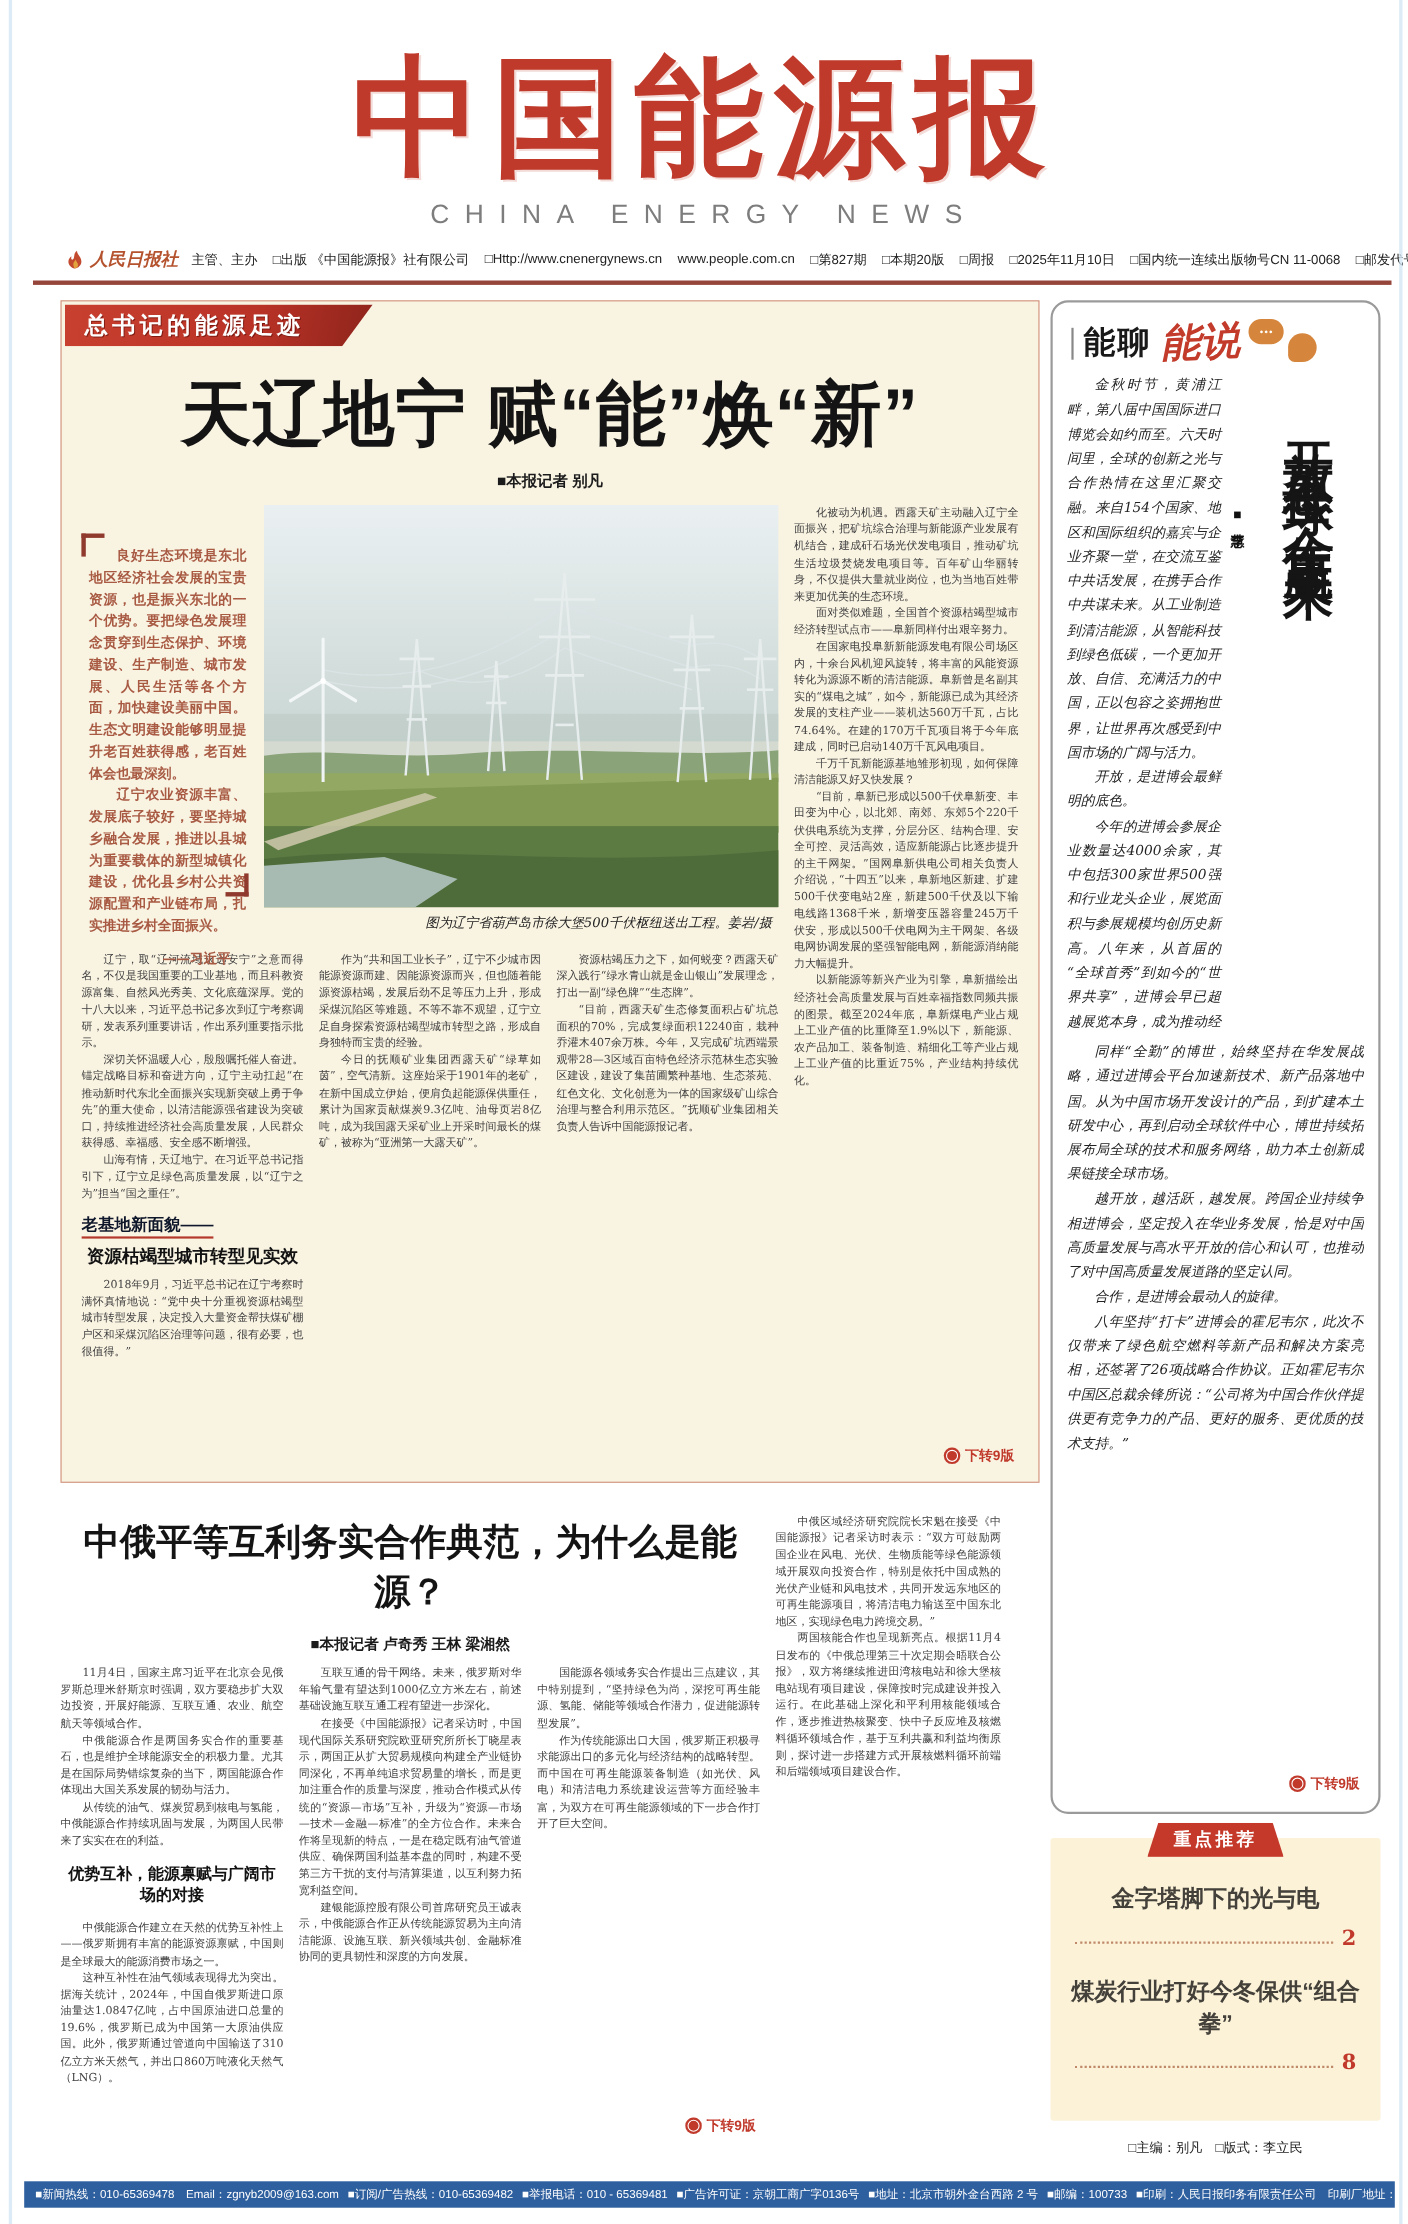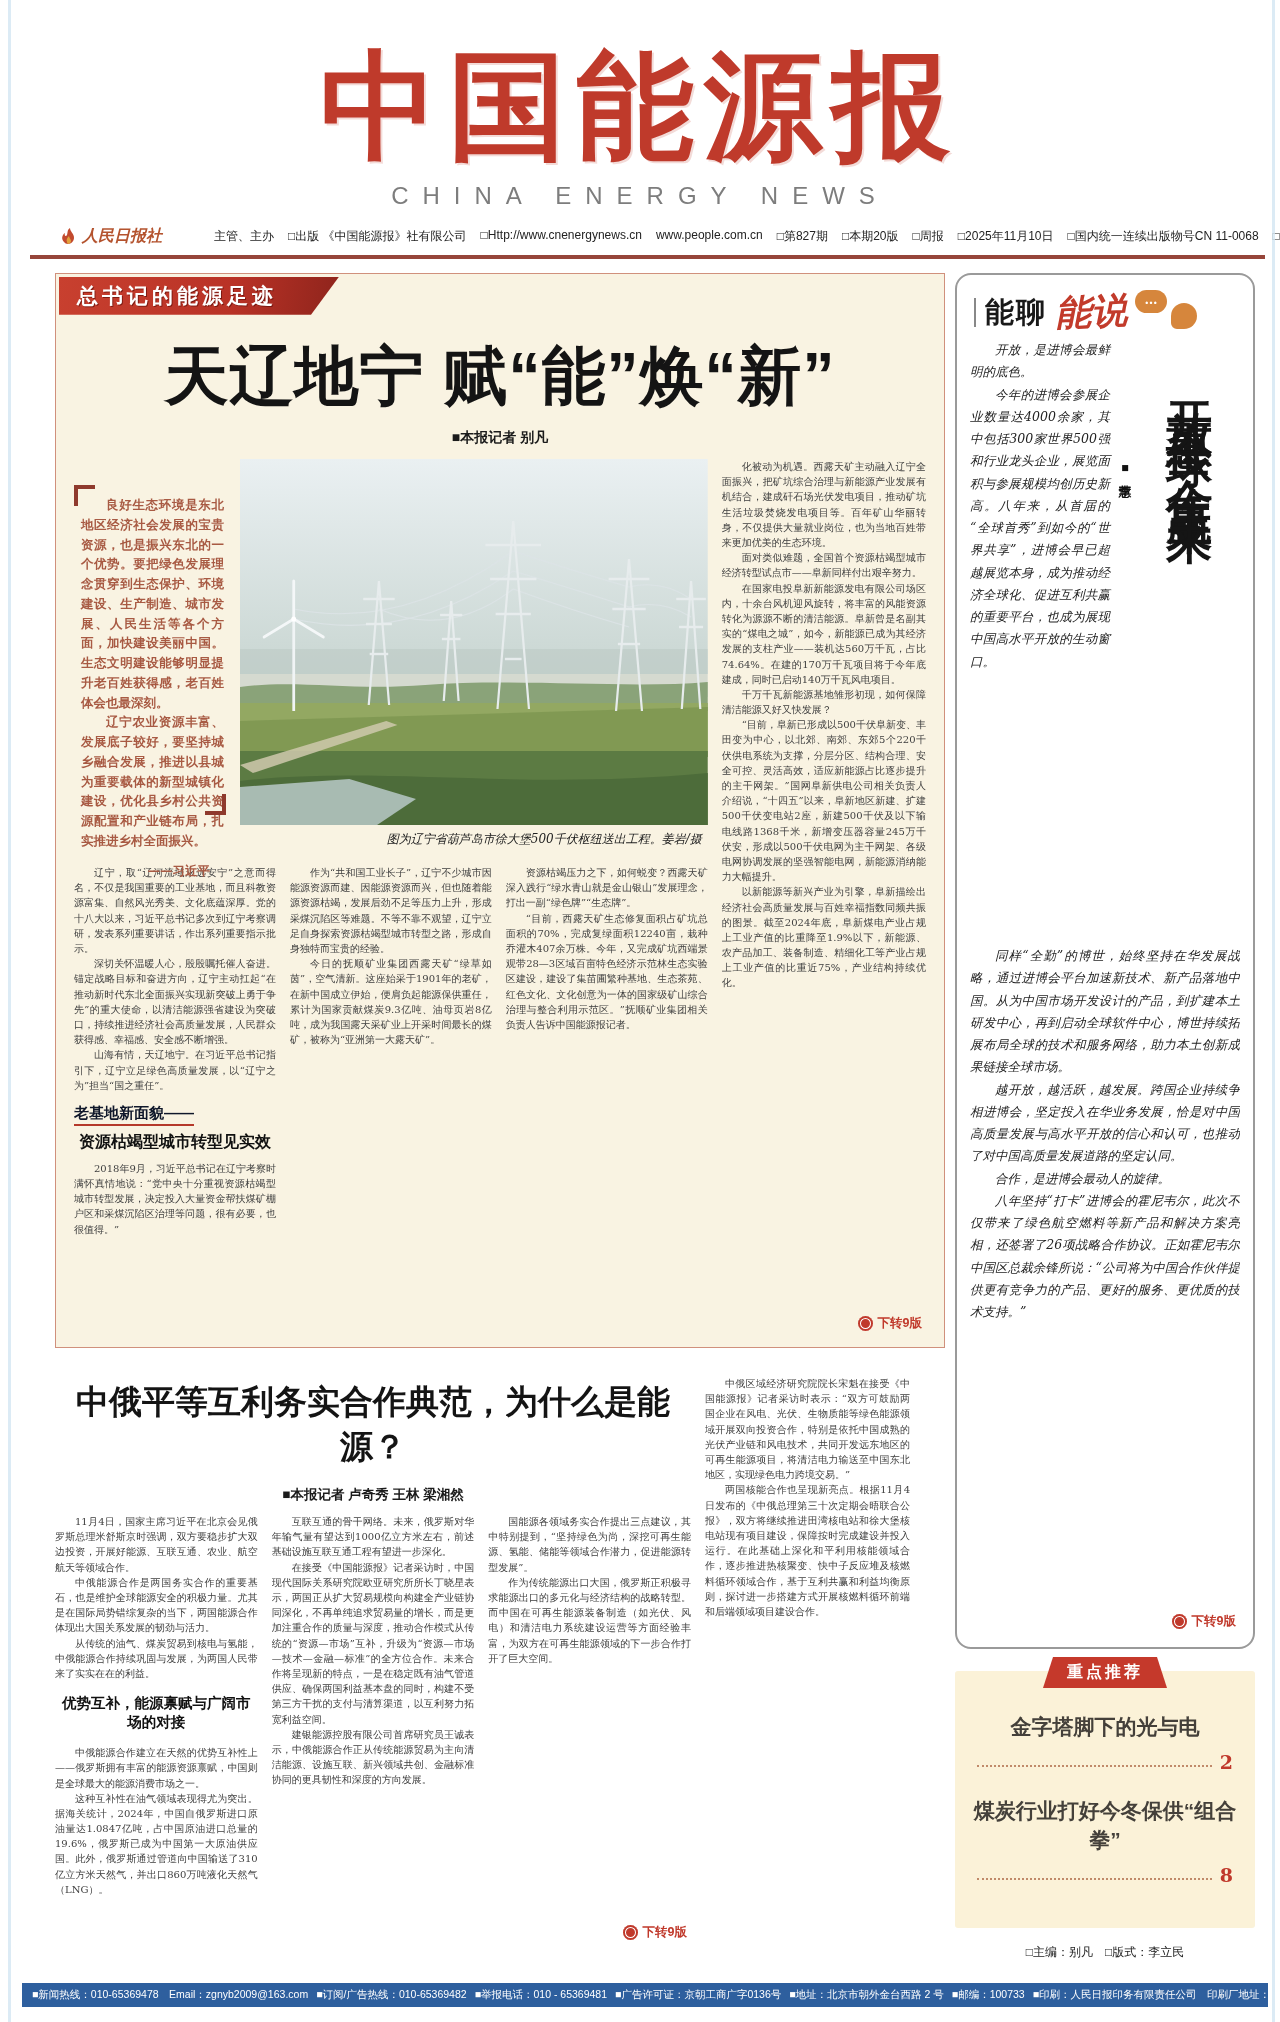--- a/index.html
+++ b/index.html
@@ -11,21 +11,21 @@
   .page{width:1280px; min-height:2022px; position:relative; background:#fff; overflow:hidden;}
   .edge{position:absolute; top:0; bottom:0; width:3px; background:#d3e6f2; opacity:.8;}
   .edge.left{left:8px;} .edge.right{right:5px;}
 
   
   .masthead{padding-top:38px; text-align:center;}
   .mast-title{font-family:"DejaVu Serif", serif; font-weight:bold; font-size:118px; line-height:1.15;
     color:var(--accent); letter-spacing:10px; text-shadow:2px 2px 0 rgba(190,56,40,.18);}
   .mast-en{font-family:"Liberation Sans", sans-serif; font-size:24px; letter-spacing:14px; color:#7d7d7d; margin-top:8px;}
   .info-row{display:flex; align-items:center; justify-content:space-between; margin:16px 50px 0 58px;
-    font-family:"Liberation Sans", sans-serif; font-size:12px; color:#222; white-space:nowrap;gap:40px;}
+    font-family:"Liberation Sans", sans-serif; font-size:12px; color:#222; white-space:nowrap;}
   .rmrb{display:inline-flex; align-items:center; gap:4px;}
   .rmrb-name{font-family:"DejaVu Serif", serif; font-style:italic; font-weight:bold; font-size:16px; color:#b4532e;}
   .red-rule{height:4px; background:var(--rule); margin:8px 15px 0 30px;}
 
   
   .main{display:flex; gap:10px; margin:14px 15px 0 55px; align-items:flex-start;}
   .left-col{width:890px;}
   .right-col{width:300px;}
 
   
@@ -323,20 +323,21 @@
     <aside class="right-col">
       <section class="chat-box">
         <div class="chat-logo">
           <span class="logo-black">能聊</span>
           <span class="logo-red">能说</span>
           <span class="bubble-dots">…</span>
           <span class="bubble-solid"></span>
         </div>
         <div class="chat-top">
           <div class="chat-colA chat-text">
+              <p>金秋时节，黄浦江畔，第八届中国国际进口博览会如约而至。六天时间里，全球的创新之光与合作热情在这里汇聚交融。来自154个国家、地区和国际组织的嘉宾与企业齐聚一堂，在交流互鉴中共话发展，在携手合作中共谋未来。从工业制造到清洁能源，从智能科技到绿色低碳，一个更加开放、自信、充满活力的中国，正以包容之姿拥抱世界，让世界再次感受到中国市场的广阔与活力。</p>
               <p>开放，是进博会最鲜明的底色。</p>
               <p>今年的进博会参展企业数量达4000余家，其中包括300家世界500强和行业龙头企业，展览面积与参展规模均创历史新高。八年来，从首届的“全球首秀”到如今的“世界共享”，进博会早已超越展览本身，成为推动经济全球化、促进互利共赢的重要平台，也成为展现中国高水平开放的生动窗口。</p>
             </div>
           <div class="v-byline">■李慧</div>
           <div class="v-headline">开放惠全球 合作赢未来</div>
         </div>
         <div class="chat-bottom">
           <div class="chat-col chat-text">
               <p>同样“全勤”的博世，始终坚持在华发展战略，通过进博会平台加速新技术、新产品落地中国。从为中国市场开发设计的产品，到扩建本土研发中心，再到启动全球软件中心，博世持续拓展布局全球的技术和服务网络，助力本土创新成果链接全球市场。</p>
               <p>越开放，越活跃，越发展。跨国企业持续争相进博会，坚定投入在华业务发展，恰是对中国高质量发展与高水平开放的信心和认可，也推动了对中国高质量发展道路的坚定认同。</p>

